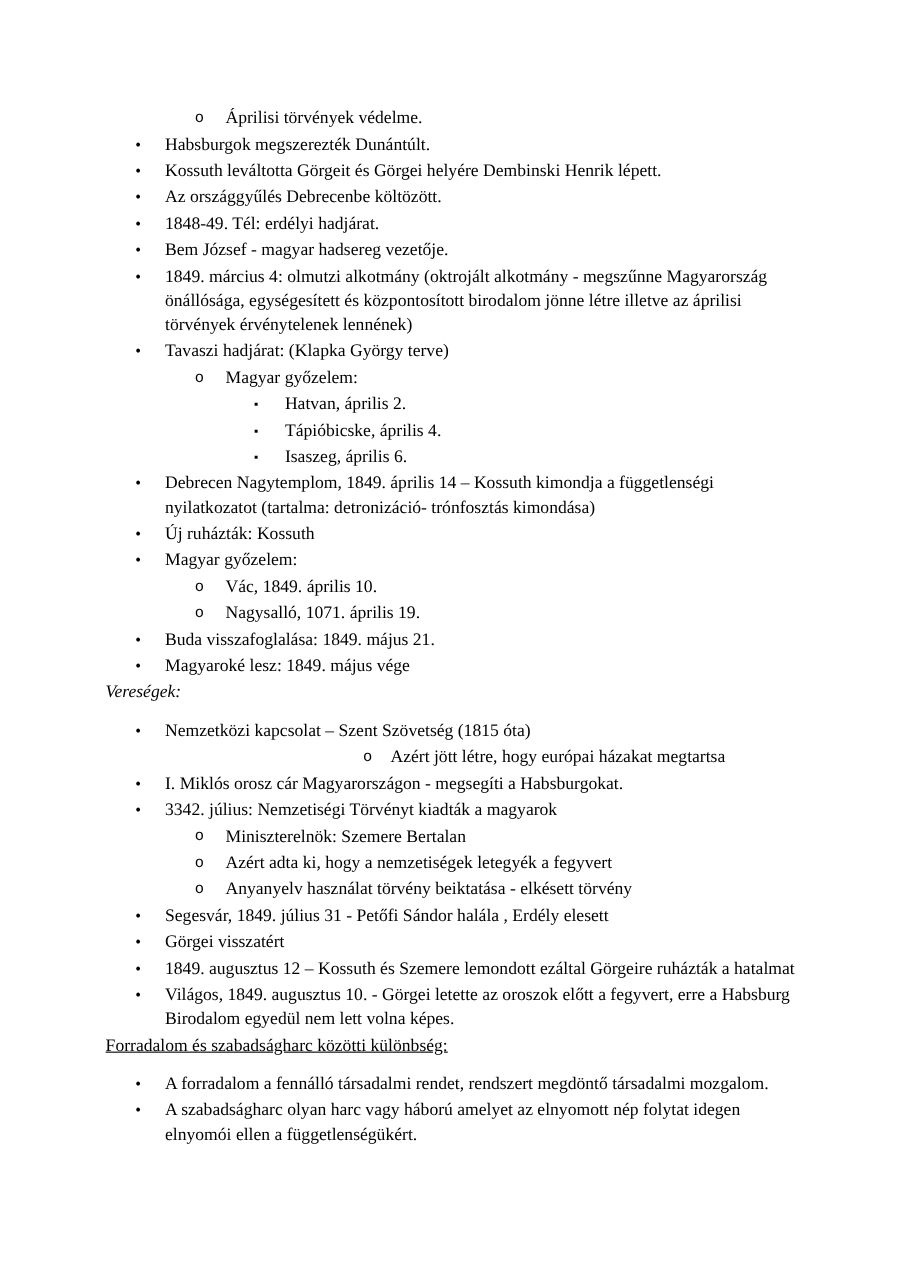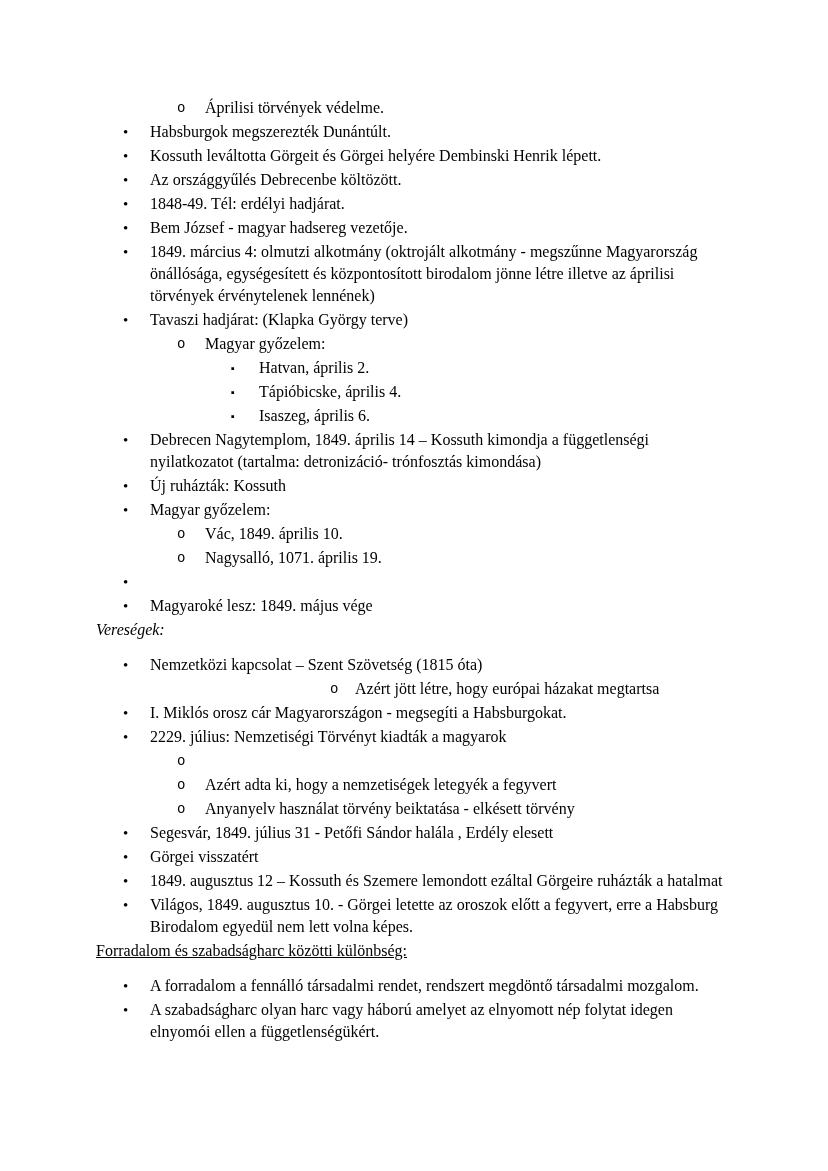--- a/index.html
+++ b/index.html
@@ -121,44 +121,46 @@
       <div class="item ind-2">
         <span class="marker circle">o</span>
         <span class="text">Vác, 1849. április 10.</span>
       </div>
       <div class="item ind-2">
         <span class="marker circle">o</span>
         <span class="text">Nagysalló, 1071. április 19.</span>
       </div>
       <div class="item ind-1">
         <span class="marker disc">•</span>
+        <span class="text">Buda visszafoglalása: 1849. május 21.</span>
       </div>
       <div class="item ind-1">
         <span class="marker disc">•</span>
         <span class="text">Magyaroké lesz: 1849. május vége</span>
       </div>
       <div class="heading italic">Vereségek:</div>
       <div class="item ind-1">
         <span class="marker disc">•</span>
         <span class="text">Nemzetközi kapcsolat – Szent Szövetség (1815 óta)</span>
       </div>
       <div class="item ind-4">
         <span class="marker circle">o</span>
         <span class="text">Azért jött létre, hogy európai házakat megtartsa</span>
       </div>
       <div class="item ind-1">
         <span class="marker disc">•</span>
         <span class="text">I. Miklós orosz cár Magyarországon - megsegíti a Habsburgokat.</span>
       </div>
       <div class="item ind-1">
         <span class="marker disc">•</span>
-        <span class="text">2229. július: Nemzetiségi Törvényt kiadták a magyarok</span>
+        <span class="text">3342. július: Nemzetiségi Törvényt kiadták a magyarok</span>
       </div>
       <div class="item ind-2">
         <span class="marker circle">o</span>
+        <span class="text">Miniszterelnök: Szemere Bertalan</span>
       </div>
       <div class="item ind-2">
         <span class="marker circle">o</span>
         <span class="text">Azért adta ki, hogy a nemzetiségek letegyék a fegyvert</span>
       </div>
       <div class="item ind-2">
         <span class="marker circle">o</span>
         <span class="text">Anyanyelv használat törvény beiktatása - elkésett törvény</span>
       </div>
       <div class="item ind-1">

